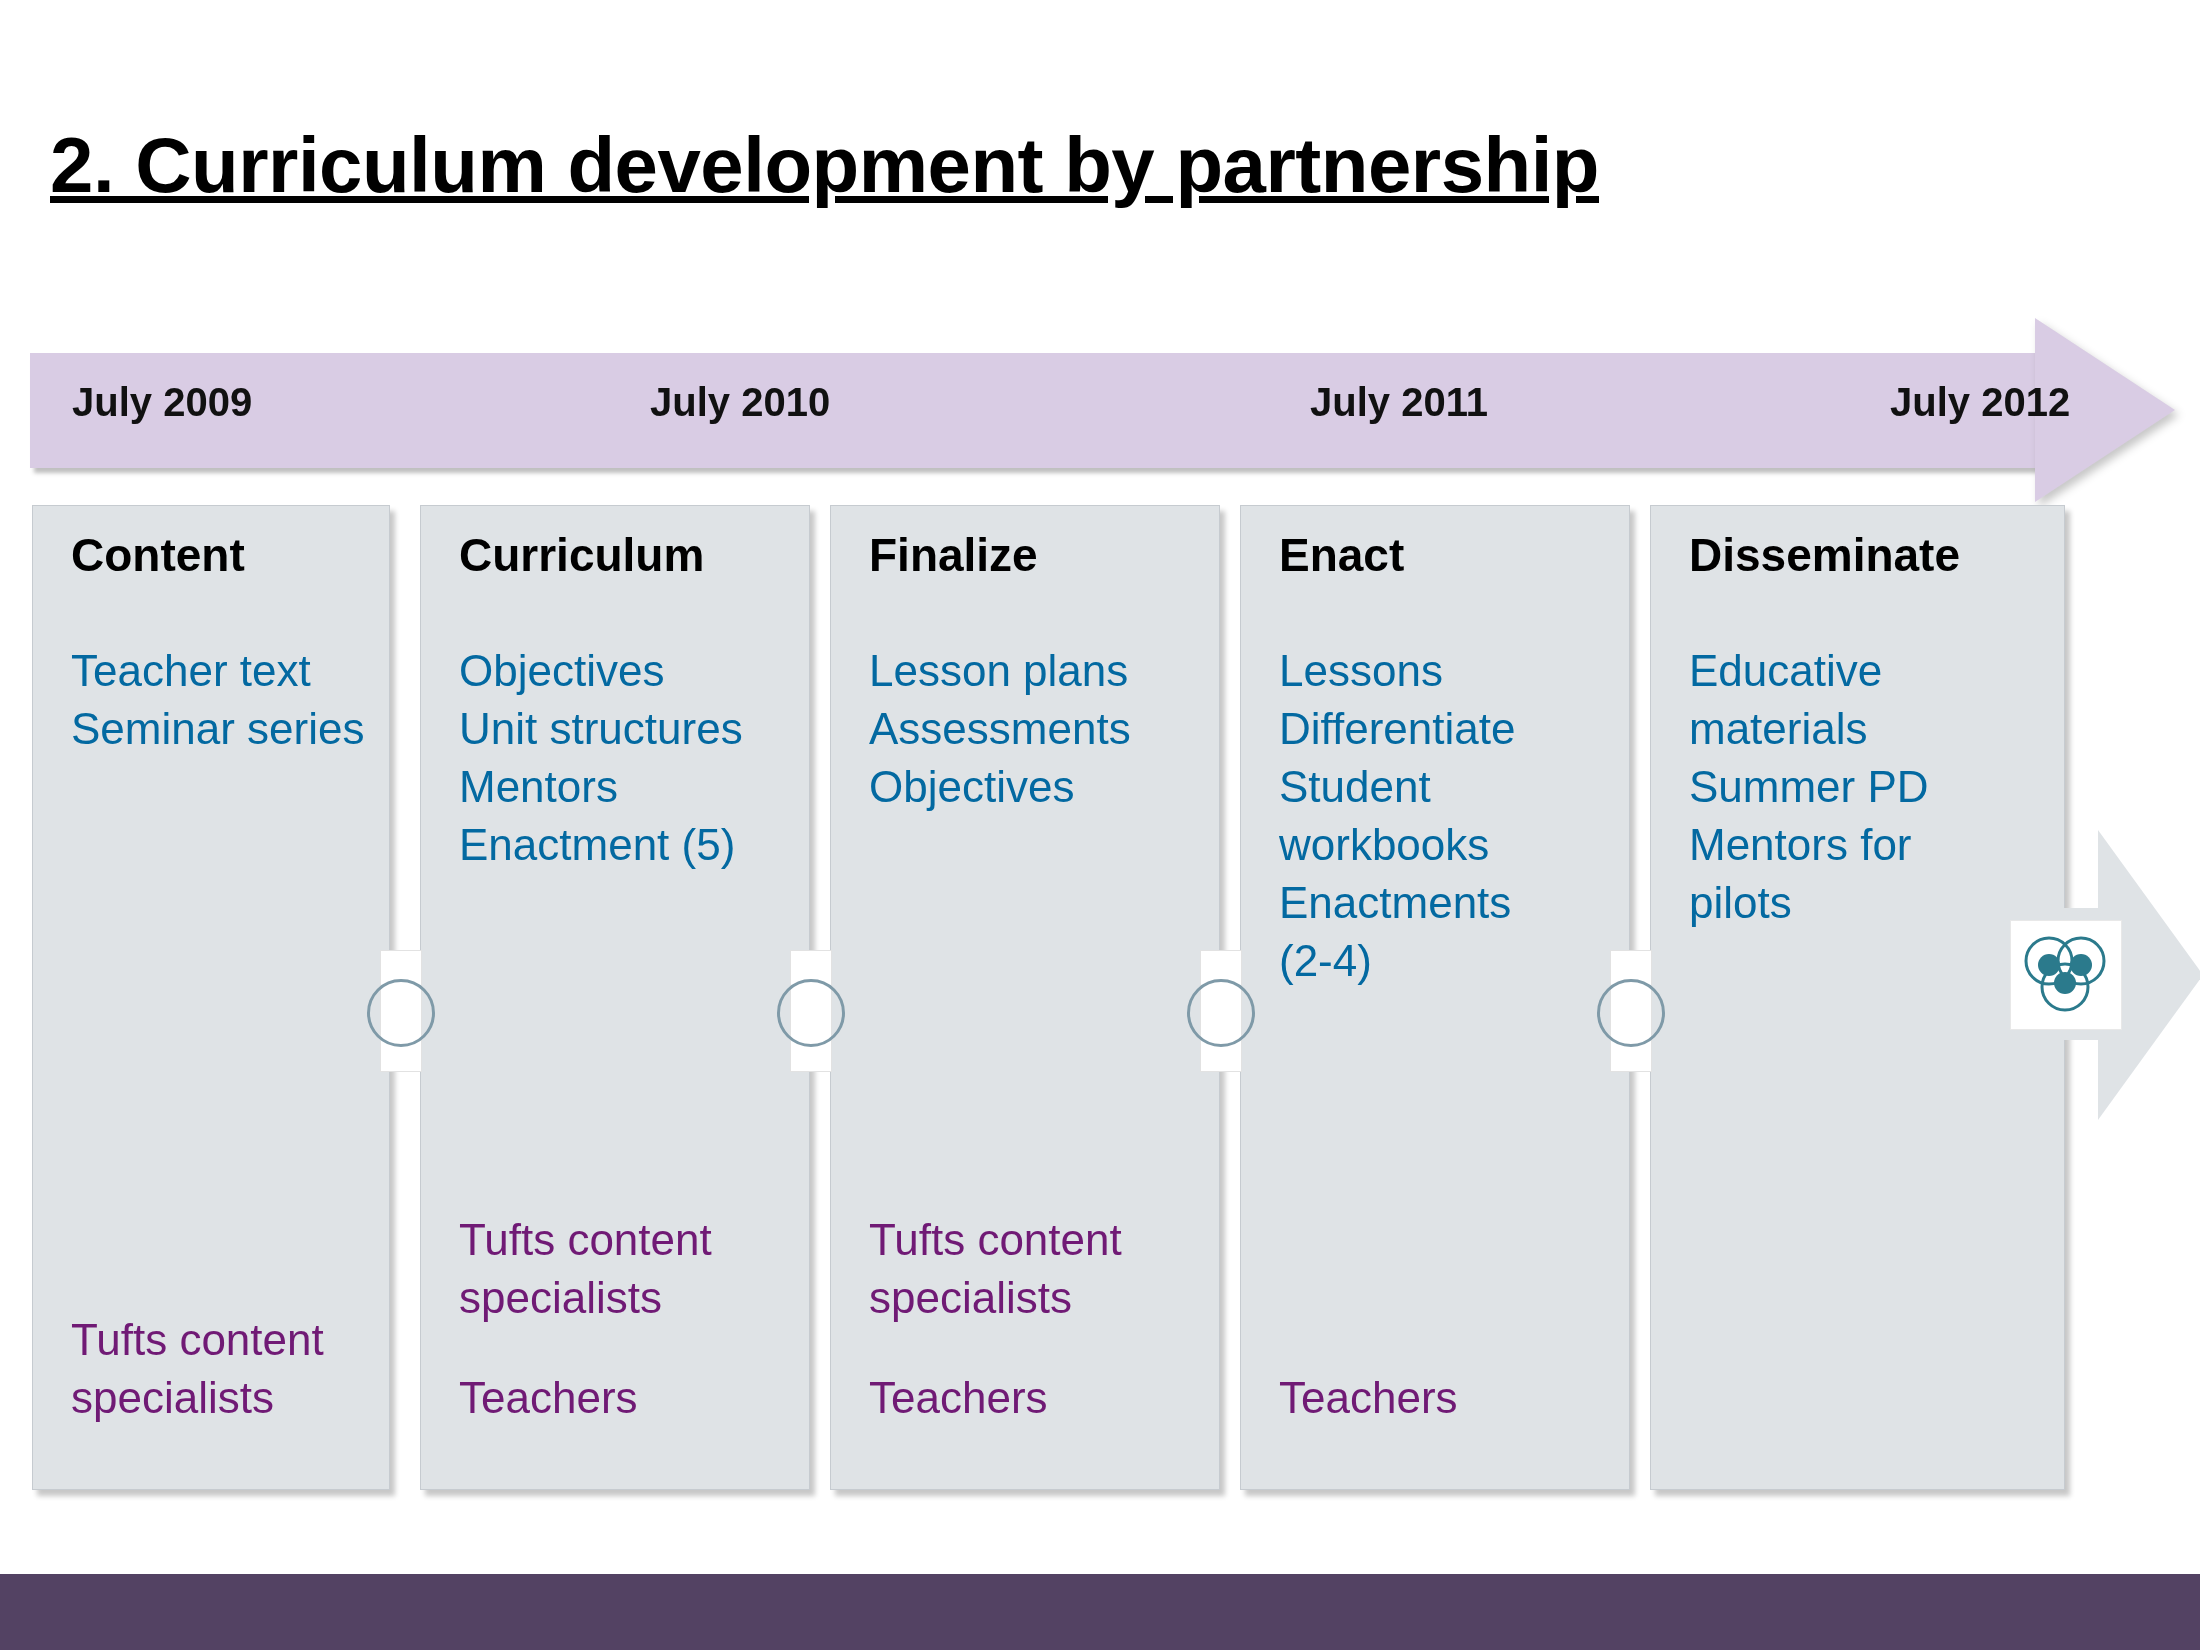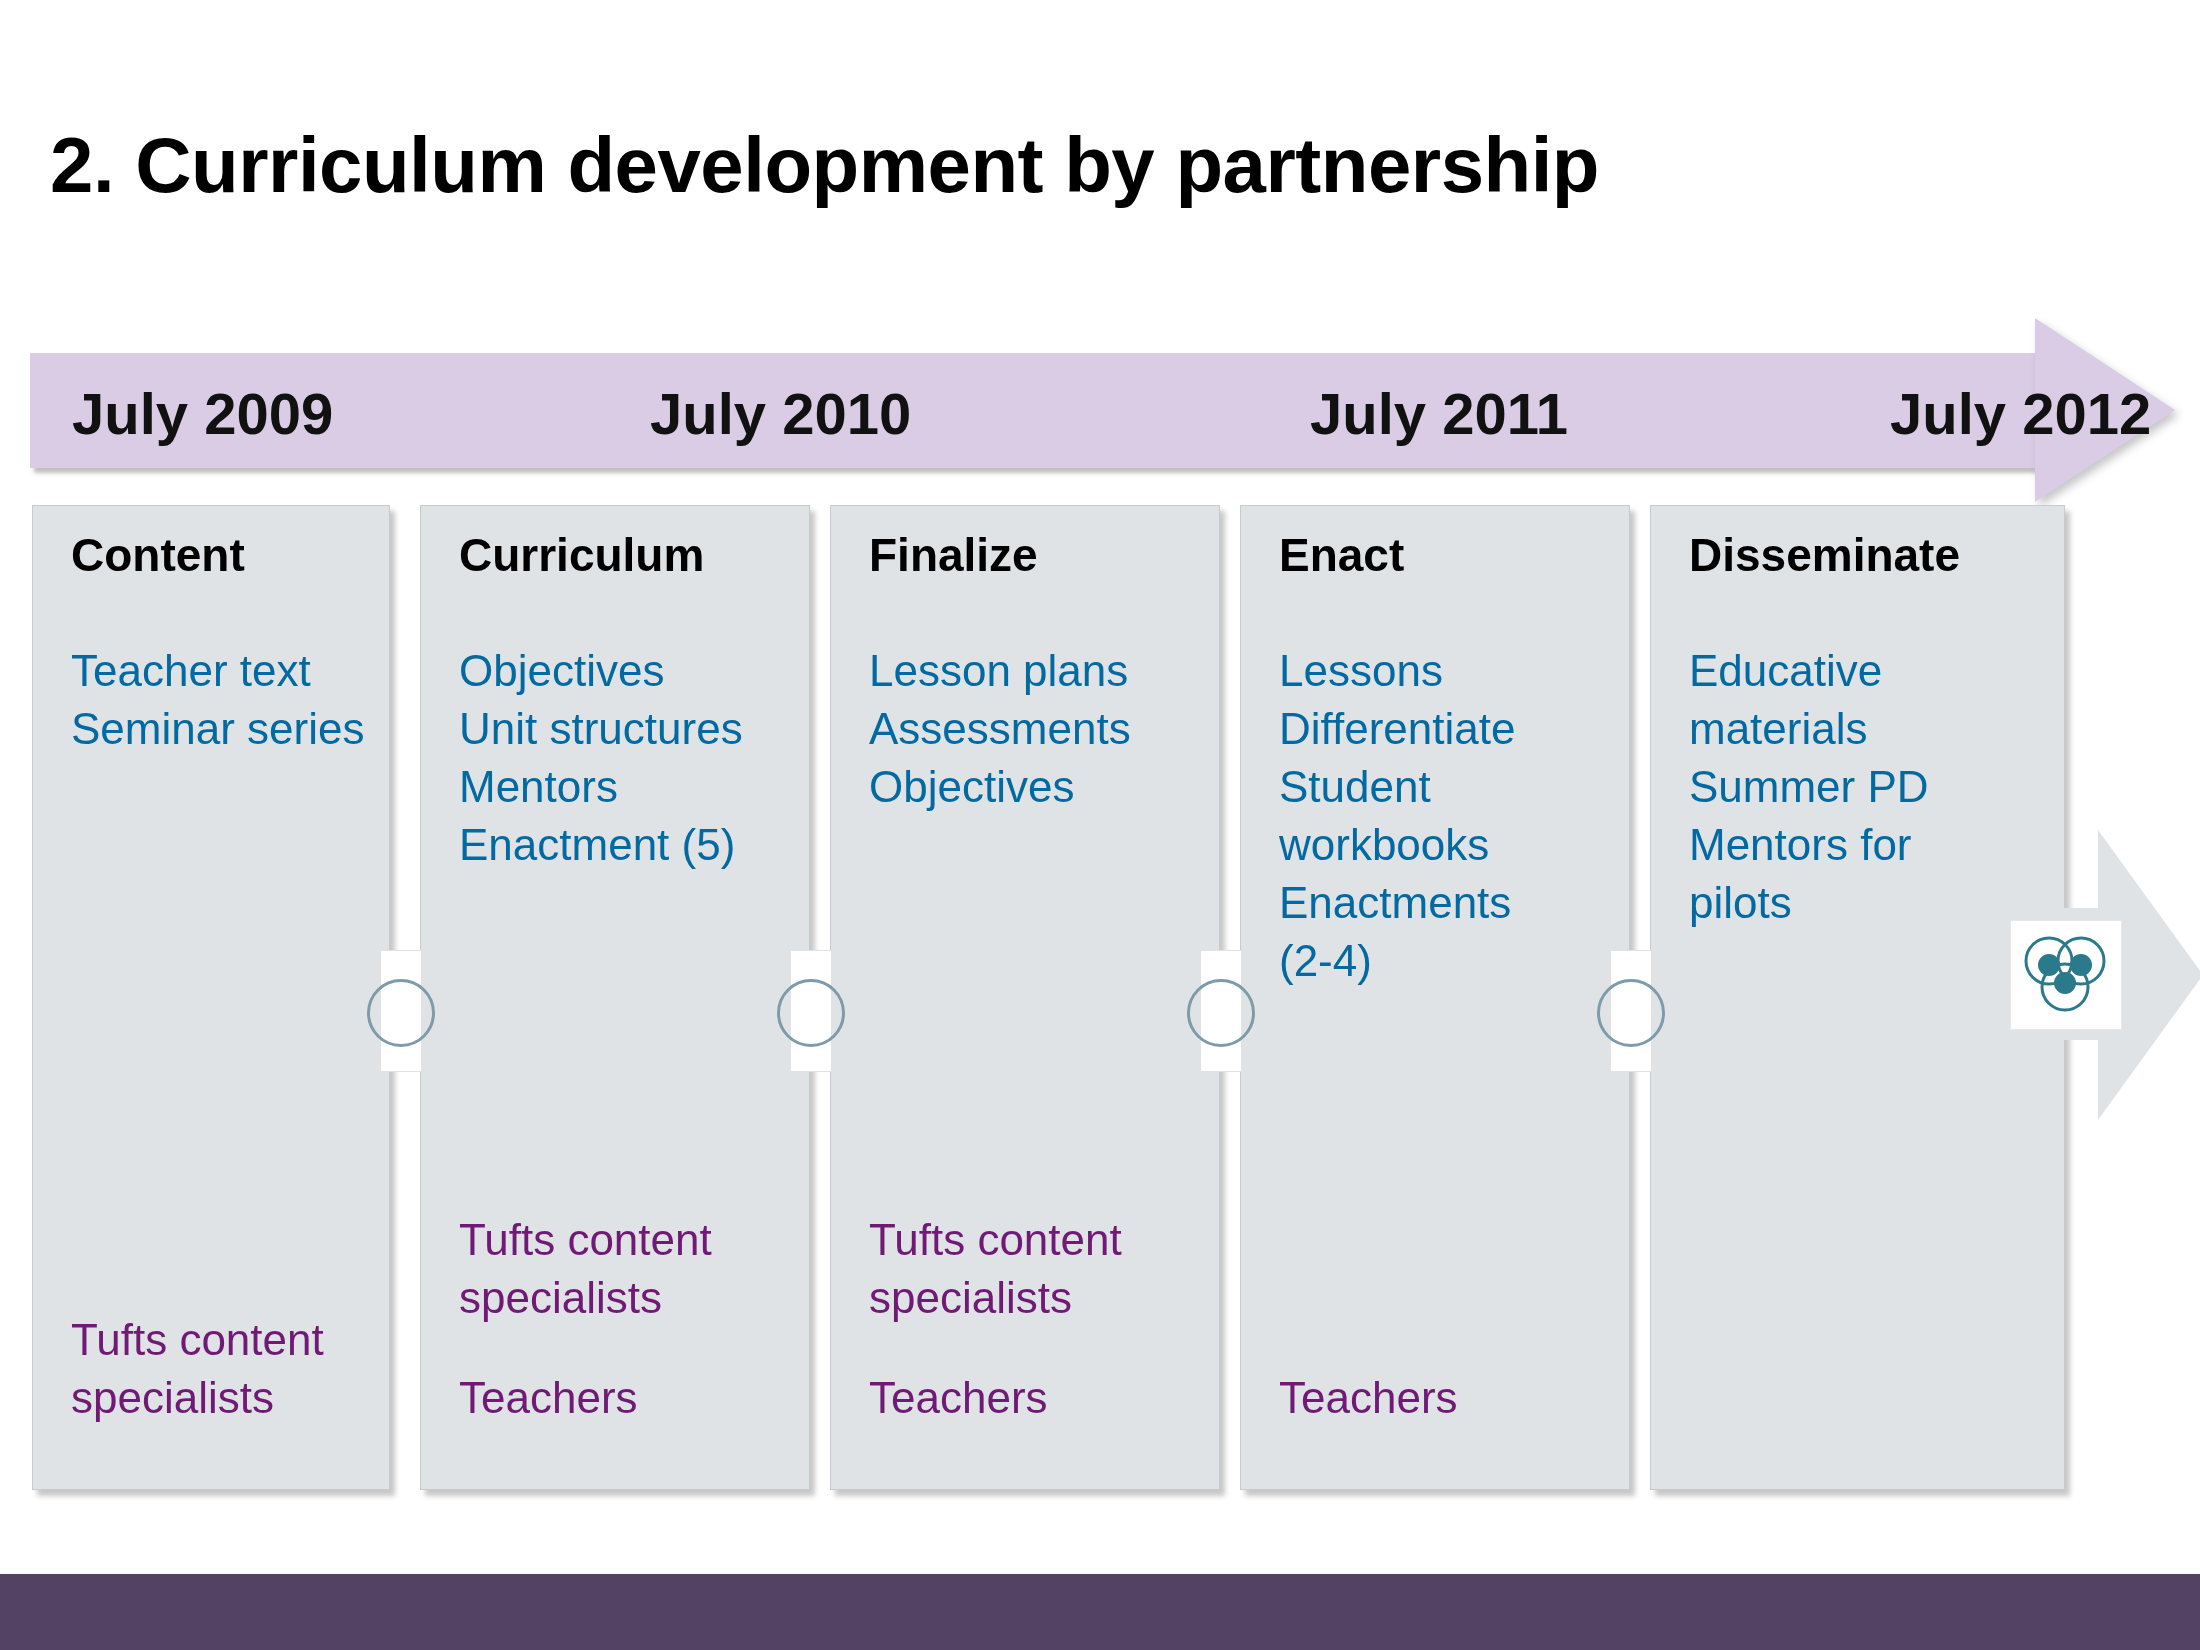--- a/index.html
+++ b/index.html
@@ -19,20 +19,21 @@
   #slide-title {
     position: absolute;
     left: 50px;
     top: 120px;
     width: 2100px;
     font-size: 78px;
     font-weight: bold;
     color: #000000;
     letter-spacing: -0.5px;
     white-space: nowrap;
+    text-decoration: underline;
   }
 
   
   #timeline {
     position: absolute;
     left: 30px;
     top: 318px;
     width: 2150px;
     height: 195px;
   }
@@ -52,21 +53,21 @@
     width: 0;
     height: 0;
     border-top: 92px solid transparent;
     border-bottom: 92px solid transparent;
     border-left: 140px solid #d9cce4;
     filter: drop-shadow(4px 5px 4px rgba(0,0,0,0.22));
   }
   #timeline .label {
     position: absolute;
     top: 62px;
-    font-size: 58px;
+    font-size: 40px;
     font-weight: bold;
     color: #111111;
     white-space: nowrap;
   }
   #tl-0 { left: 42px; }
   #tl-1 { left: 620px; }
   #tl-2 { left: 1280px; }
   #tl-3 { left: 1860px; }
 
   

